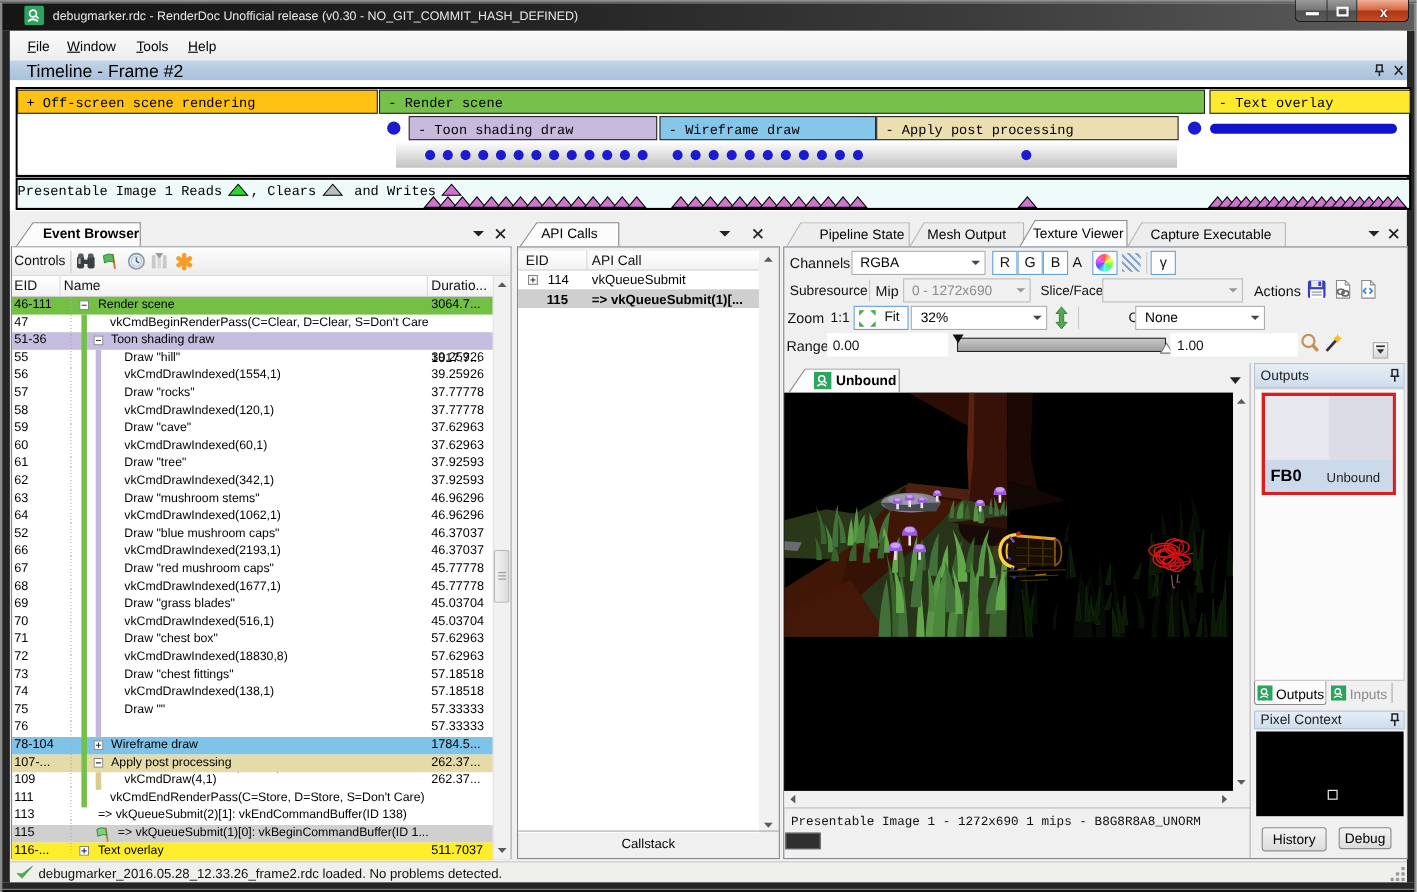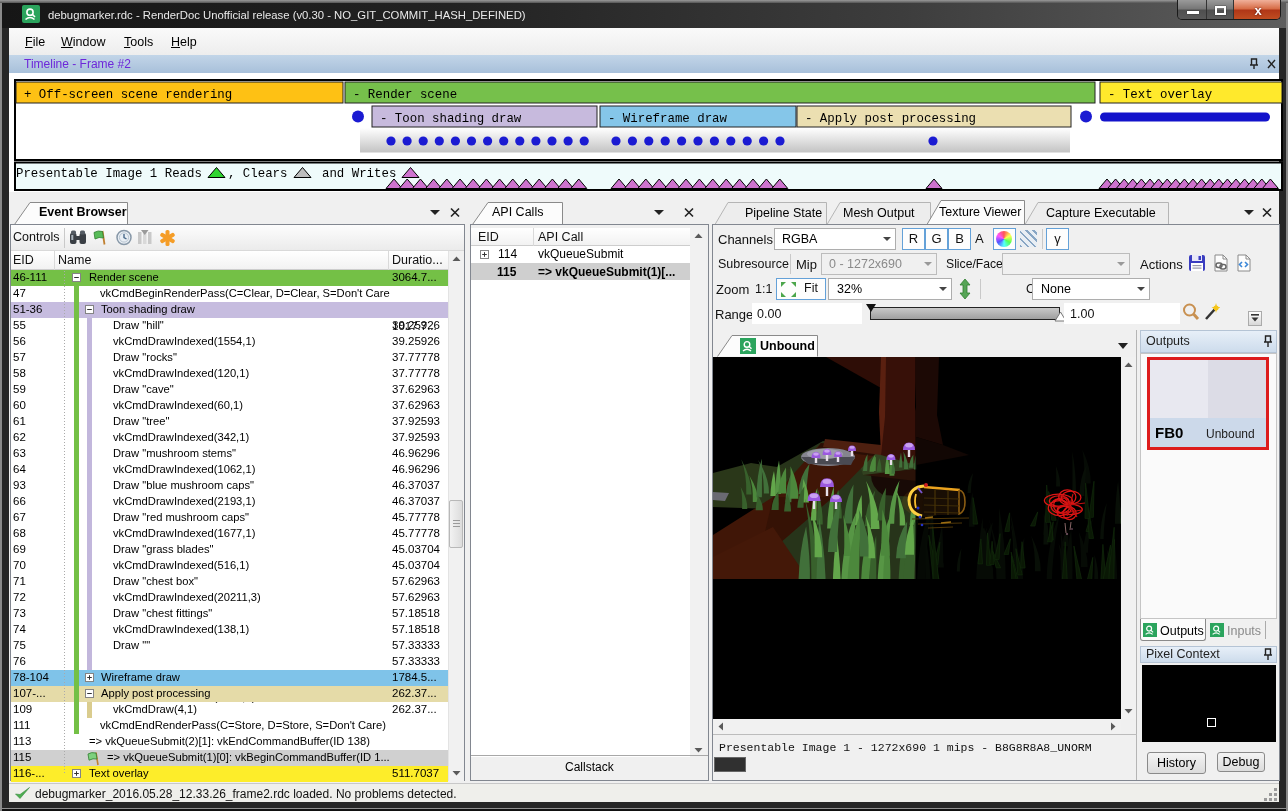--- a/index.html
+++ b/index.html
@@ -43,21 +43,21 @@
  <div class="abs" style="left:72px;top:3px;width:16px;height:14px;color:#fff;font-weight:bold;font-size:13px;text-align:center;text-shadow:0 0 2px #400;">x</div>
 </div>
 
 <div class="abs" style="left:9px;top:28px;width:1270px;height:27px;background:linear-gradient(#fafafa,#ededed);"></div>
 <div class="abs" style="left:25px;top:35px;font-size:12.5px;color:#000;"><u>F</u>ile</div>
 <div class="abs" style="left:61px;top:35px;font-size:12.5px;color:#000;"><u>W</u>indow</div>
 <div class="abs" style="left:124px;top:35px;font-size:12.5px;color:#000;"><u>T</u>ools</div>
 <div class="abs" style="left:171px;top:35px;font-size:12.5px;color:#000;"><u>H</u>elp</div>
 
 <div class="abs" style="left:9px;top:55px;width:1270px;height:18px;background:linear-gradient(#c2d5e8,#a8c0da);"></div>
-<div class="abs" style="left:24px;top:57px;font-size:12px;color:#6d28d9;">Timeline - Frame #2</div>
+<div class="abs" style="left:24px;top:57px;font-size:16px;color:#000000;">Timeline - Frame #2</div>
 <svg class="abs" style="left:1248px;top:58px;" width="30" height="12" viewBox="0 0 30 12">
  <g stroke="#222" stroke-width="1.4" fill="none">
   <path d="M3.5 1 L8.5 1 L8.5 7 L3.5 7 Z M6 7 L6 11 M2 7 L10 7"></path>
   <path d="M20 2 L27 10 M27 2 L20 10"></path>
  </g>
 </svg>
 
 <div class="abs" style="left:9px;top:73px;width:1270px;height:119px;background:#fff;"></div>
 <svg class="abs" style="left:14px;top:79px;" width="1270" height="112" viewBox="0 0 1270 112">
     <defs>
@@ -254,21 +254,21 @@
 <div class="abs" style="left:392px;top:415px;font-size:11.5px;color:#000;">37.92593</div>
 <div class="abs" style="left:13px;top:431px;font-size:11.5px;color:#000;">62</div>
 <div class="abs" style="left:113px;top:431px;font-size:11.2px;color:#000;white-space:nowrap;max-width:277px;overflow:hidden;">vkCmdDrawIndexed(342,1)</div>
 <div class="abs" style="left:392px;top:431px;font-size:11.5px;color:#000;">37.92593</div>
 <div class="abs" style="left:13px;top:447px;font-size:11.5px;color:#000;">63</div>
 <div class="abs" style="left:113px;top:447px;font-size:11.2px;color:#000;white-space:nowrap;max-width:277px;overflow:hidden;">Draw "mushroom stems"</div>
 <div class="abs" style="left:392px;top:447px;font-size:11.5px;color:#000;">46.96296</div>
 <div class="abs" style="left:13px;top:463px;font-size:11.5px;color:#000;">64</div>
 <div class="abs" style="left:113px;top:463px;font-size:11.2px;color:#000;white-space:nowrap;max-width:277px;overflow:hidden;">vkCmdDrawIndexed(1062,1)</div>
 <div class="abs" style="left:392px;top:463px;font-size:11.5px;color:#000;">46.96296</div>
-<div class="abs" style="left:13px;top:479px;font-size:11.5px;color:#000;">93</div>
+<div class="abs" style="left:13px;top:479px;font-size:11.5px;color:#000;">52</div>
 <div class="abs" style="left:113px;top:479px;font-size:11.2px;color:#000;white-space:nowrap;max-width:277px;overflow:hidden;">Draw "blue mushroom caps"</div>
 <div class="abs" style="left:392px;top:479px;font-size:11.5px;color:#000;">46.37037</div>
 <div class="abs" style="left:13px;top:495px;font-size:11.5px;color:#000;">66</div>
 <div class="abs" style="left:113px;top:495px;font-size:11.2px;color:#000;white-space:nowrap;max-width:277px;overflow:hidden;">vkCmdDrawIndexed(2193,1)</div>
 <div class="abs" style="left:392px;top:495px;font-size:11.5px;color:#000;">46.37037</div>
 <div class="abs" style="left:13px;top:511px;font-size:11.5px;color:#000;">67</div>
 <div class="abs" style="left:113px;top:511px;font-size:11.2px;color:#000;white-space:nowrap;max-width:277px;overflow:hidden;">Draw "red mushroom caps"</div>
 <div class="abs" style="left:392px;top:511px;font-size:11.5px;color:#000;">45.77778</div>
 <div class="abs" style="left:13px;top:527px;font-size:11.5px;color:#000;">68</div>
 <div class="abs" style="left:113px;top:527px;font-size:11.2px;color:#000;white-space:nowrap;max-width:277px;overflow:hidden;">vkCmdDrawIndexed(1677,1)</div>
@@ -276,21 +276,21 @@
 <div class="abs" style="left:13px;top:543px;font-size:11.5px;color:#000;">69</div>
 <div class="abs" style="left:113px;top:543px;font-size:11.2px;color:#000;white-space:nowrap;max-width:277px;overflow:hidden;">Draw "grass blades"</div>
 <div class="abs" style="left:392px;top:543px;font-size:11.5px;color:#000;">45.03704</div>
 <div class="abs" style="left:13px;top:559px;font-size:11.5px;color:#000;">70</div>
 <div class="abs" style="left:113px;top:559px;font-size:11.2px;color:#000;white-space:nowrap;max-width:277px;overflow:hidden;">vkCmdDrawIndexed(516,1)</div>
 <div class="abs" style="left:392px;top:559px;font-size:11.5px;color:#000;">45.03704</div>
 <div class="abs" style="left:13px;top:575px;font-size:11.5px;color:#000;">71</div>
 <div class="abs" style="left:113px;top:575px;font-size:11.2px;color:#000;white-space:nowrap;max-width:277px;overflow:hidden;">Draw "chest box"</div>
 <div class="abs" style="left:392px;top:575px;font-size:11.5px;color:#000;">57.62963</div>
 <div class="abs" style="left:13px;top:591px;font-size:11.5px;color:#000;">72</div>
-<div class="abs" style="left:113px;top:591px;font-size:11.2px;color:#000;white-space:nowrap;max-width:277px;overflow:hidden;">vkCmdDrawIndexed(20211,3)</div>
+<div class="abs" style="left:113px;top:591px;font-size:11.2px;color:#000;white-space:nowrap;max-width:277px;overflow:hidden;">vkCmdDrawIndexed(18830,8)</div>
 <div class="abs" style="left:392px;top:591px;font-size:11.5px;color:#000;">57.62963</div>
 <div class="abs" style="left:13px;top:607px;font-size:11.5px;color:#000;">73</div>
 <div class="abs" style="left:113px;top:607px;font-size:11.2px;color:#000;white-space:nowrap;max-width:277px;overflow:hidden;">Draw "chest fittings"</div>
 <div class="abs" style="left:392px;top:607px;font-size:11.5px;color:#000;">57.18518</div>
 <div class="abs" style="left:13px;top:623px;font-size:11.5px;color:#000;">74</div>
 <div class="abs" style="left:113px;top:623px;font-size:11.2px;color:#000;white-space:nowrap;max-width:277px;overflow:hidden;">vkCmdDrawIndexed(138,1)</div>
 <div class="abs" style="left:392px;top:623px;font-size:11.5px;color:#000;">57.18518</div>
 <div class="abs" style="left:13px;top:639px;font-size:11.5px;color:#000;">75</div>
 <div class="abs" style="left:113px;top:639px;font-size:11.2px;color:#000;white-space:nowrap;max-width:277px;overflow:hidden;">Draw ""</div>
 <div class="abs" style="left:392px;top:639px;font-size:11.5px;color:#000;">57.33333</div>

